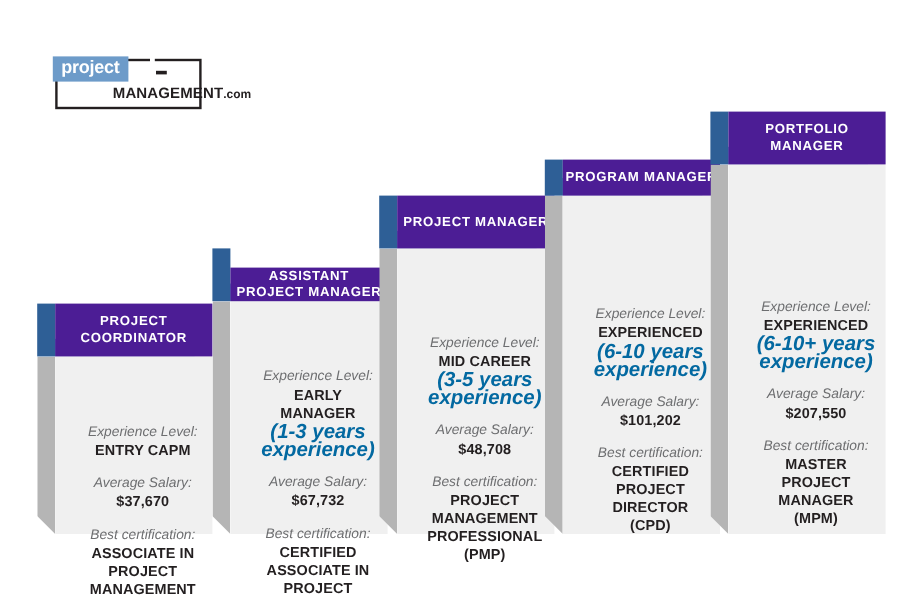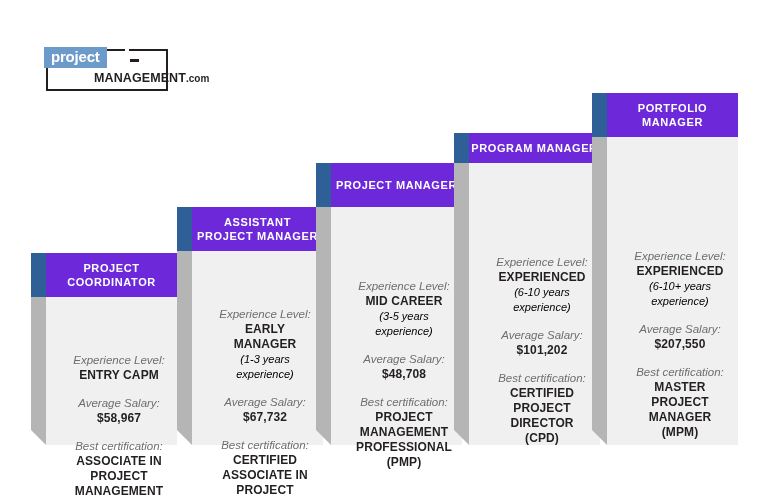--- a/index.html
+++ b/index.html
@@ -93,21 +93,21 @@
     width:15px;
     background:#b5b5b5;
     clip-path:polygon(0 0, 100% 0, 100% 100%, 0 calc(100% - 15px));
   }
 
   
   .col .head{
     position:absolute;
     left:0;
     width:100%;
-    background:#6d28d9;
+    background:#4c1d95;
     color:#ffffff;
     font-weight:bold;
     font-size:11px;
     letter-spacing:0.6px;
     line-height:14px;
     text-align:center;
     display:flex;
     align-items:center;
     justify-content:center;
     box-sizing:border-box;
@@ -146,24 +146,24 @@
   }
   .f-value{
     font-weight:bold;
     font-size:12px;
     color:#231f20;
     line-height:15px;
     letter-spacing:0.1px;
     white-space:pre-line;
   }
   .f-sub{
-    font-weight:normal;
+    font-weight:bold;
     font-style:italic;
-    font-size:11px;
-    color:#000000;
+    font-size:17px;
+    color:#0369a1;
     line-height:15px;
     white-space:pre-line;
   }
 </style>
 </head>
 <body>
 
 <div id="logo">
   <div class="logo-box"></div>
   <div class="logo-white-gap"></div>
@@ -178,21 +178,21 @@
     <div class="col" style="left: 46px; width: 131px; height: 192px;">
       <div class="body-side" style="height: 148px; bottom: 0px;"></div>
       <div class="body" style="height: 148px;">
         <div class="content" style="top: 56px;">
           <div class="field">
             <div class="f-label">Experience Level:</div>
             <div class="f-value">ENTRY CAPM</div>
           </div>
           <div class="field">
             <div class="f-label">Average Salary:</div>
-            <div class="f-value">$58,967</div>
+            <div class="f-value">$37,670</div>
           </div>
           <div class="field">
             <div class="f-label">Best certification:</div>
             <div class="f-value">ASSOCIATE IN
 PROJECT
 MANAGEMENT
 (APM)</div>
           </div>
         </div>
       </div>
@@ -222,21 +222,21 @@
             <div class="f-value">CERTIFIED
 ASSOCIATE IN
 PROJECT
 MANAGEMENT
 (CAPM)</div>
           </div>
         </div>
       </div>
       <div class="head-top" style="width: 146px; bottom: 194px;"></div>
       <div class="head-side" style="height: 44px; bottom: 194px;"></div>
-      <div class="head" style="height: 44px; bottom: 194px;">
+      <div class="head" style="height: 28px; bottom: 194px;">
         <span style="white-space: pre-line;">ASSISTANT
 PROJECT MANAGER</span>
       </div>
     </div>
     <div class="col" style="left: 331px; width: 131px; height: 282px;">
       <div class="body-side" style="height: 238px; bottom: 0px;"></div>
       <div class="body" style="height: 238px;">
         <div class="content" style="top: 72px;">
           <div class="field">
             <div class="f-label">Experience Level:</div>

